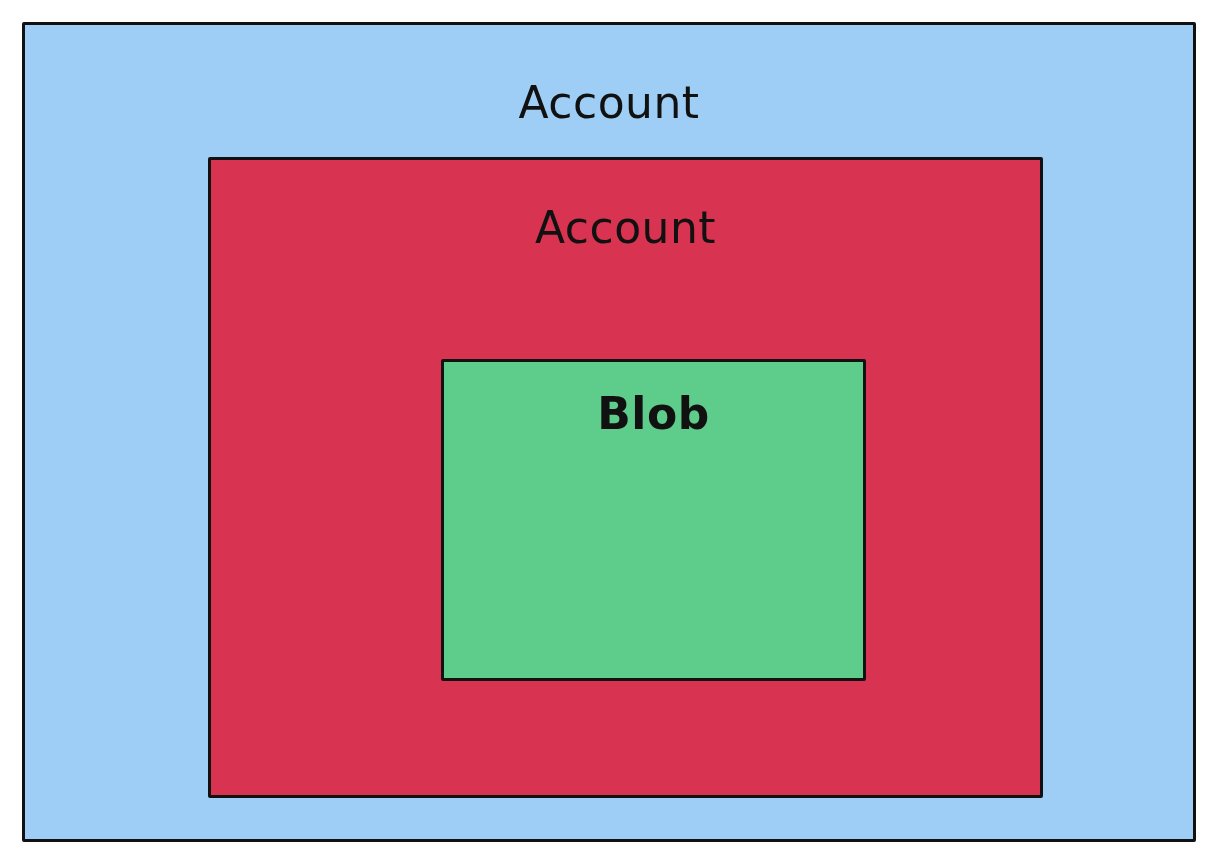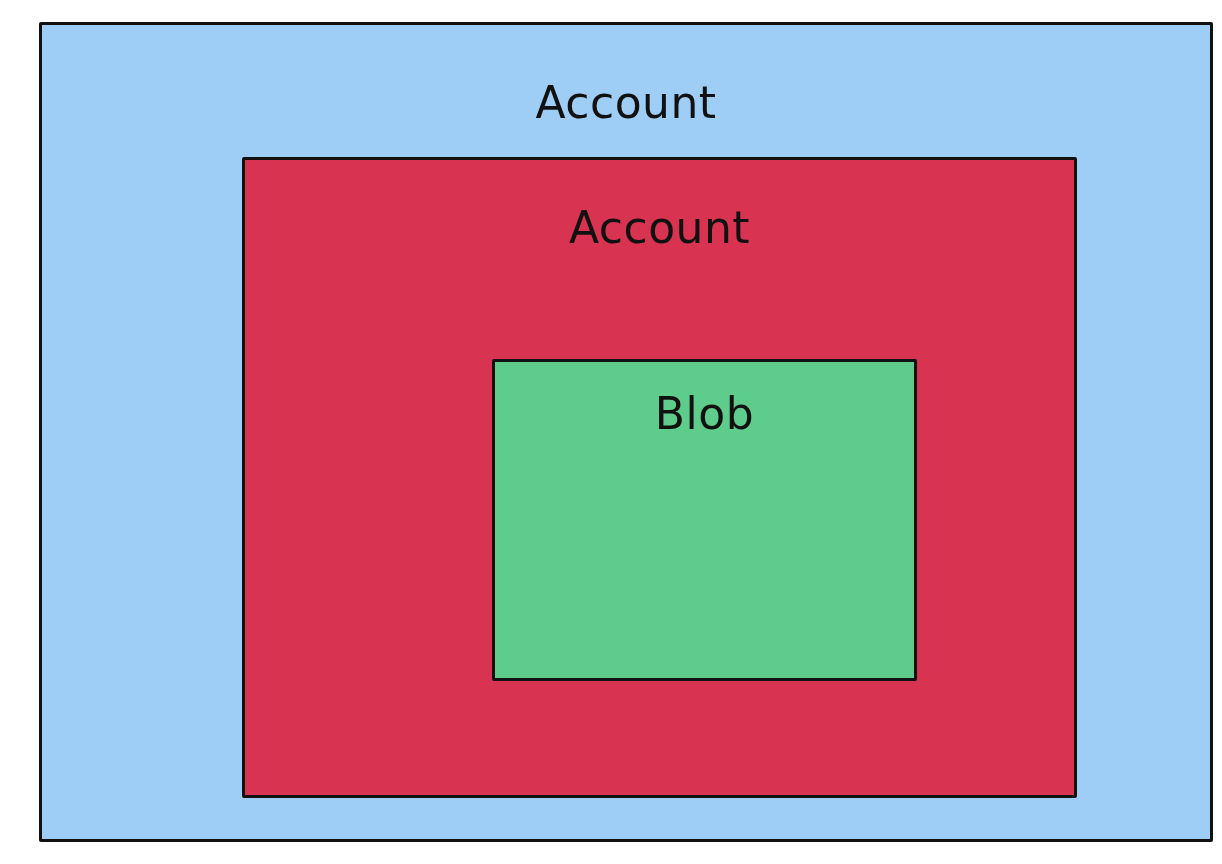--- a/index.html
+++ b/index.html
@@ -1,31 +1,31 @@
 <!DOCTYPE html>
 <html><head>
 <meta charset="utf-8">
 <style>
   html, body { margin: 0; padding: 0; background: #ffffff; }
   body { width: 1222px; height: 864px; position: relative; overflow: hidden;
          font-family: "DejaVu Sans", sans-serif; }
-  .box { position: absolute; box-sizing: border-box; border: 3px solid #111111; border-radius: 2px; margin-left: 17px; }
+  .box { position: absolute; box-sizing: border-box; border: 3px solid #111111; border-radius: 2px; }
   .label { position: absolute; left: 0; right: 0; text-align: center; color: #111111;
            font-size: 44px; letter-spacing: 0.5px; }
   #account { left: 22px; top: 22px; width: 1174px; height: 820px; }
   #bucket { left: 208px; top: 157px; width: 835px; height: 641px; }
   #blob { left: 441px; top: 359px; width: 425px; height: 322px; }
   #account .label { top: 52px; }
   #bucket .label { top: 42px; }
   #blob .label { top: 26px; }
 </style>
 </head>
 <body>
 
 <div id="account" class="box" style="background: rgb(158, 206, 246); border-color: rgb(17, 17, 17);">
   <div class="label">Account</div>
   <div id="bucket" class="box" style="position: absolute; left: 183px; top: 132px; background: rgb(216, 51, 80); border-color: rgb(17, 17, 17);">
     <div class="label">Account</div>
-    <div id="blob" class="box" style="position: absolute; left: 230px; top: 199px; background: rgb(94, 205, 139); border-color: rgb(17, 17, 17);">
+    <div id="blob" class="box" style="position: absolute; left: 230px; top: 199px; background: rgb(94, 205, 139); border-color: rgb(17, 17, 17); font-weight: bold;">
       <div class="label">Blob</div>
     </div>
   </div>
 </div>
 
 </body></html>

